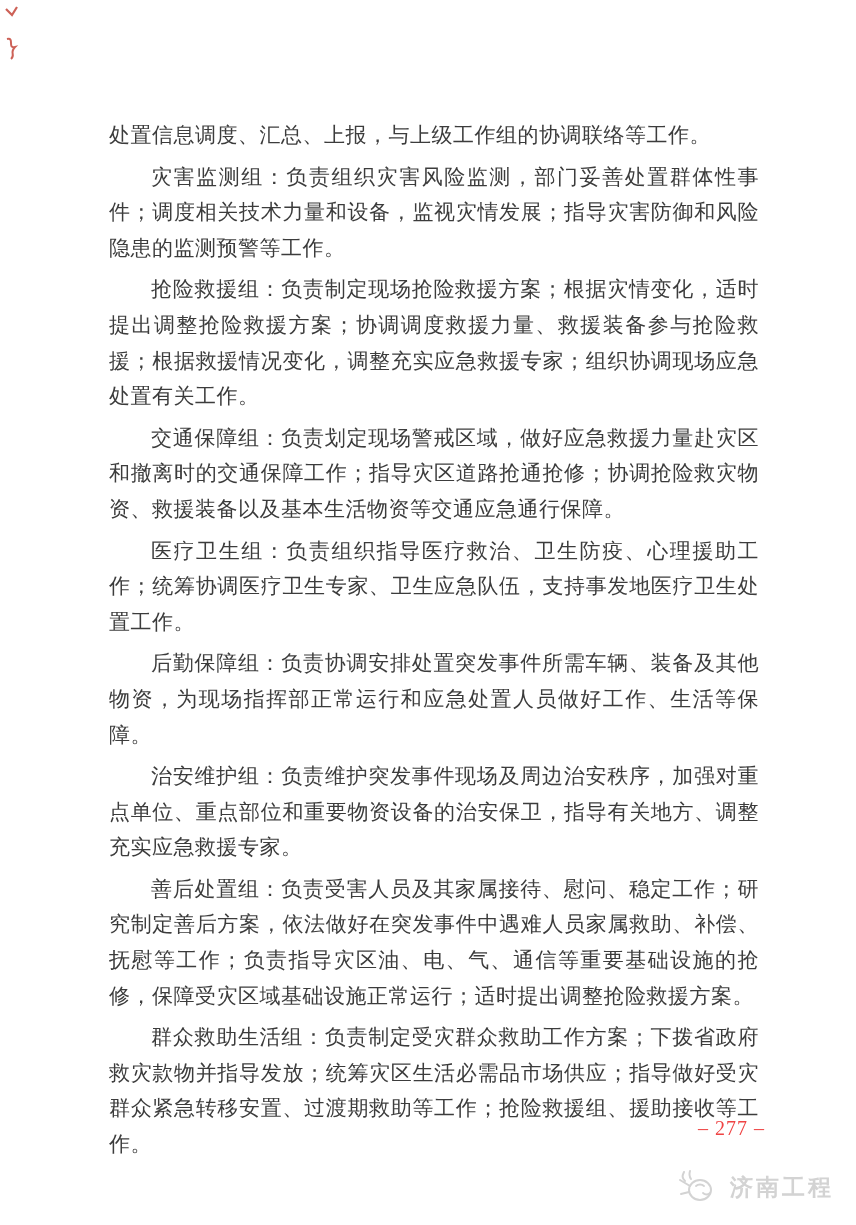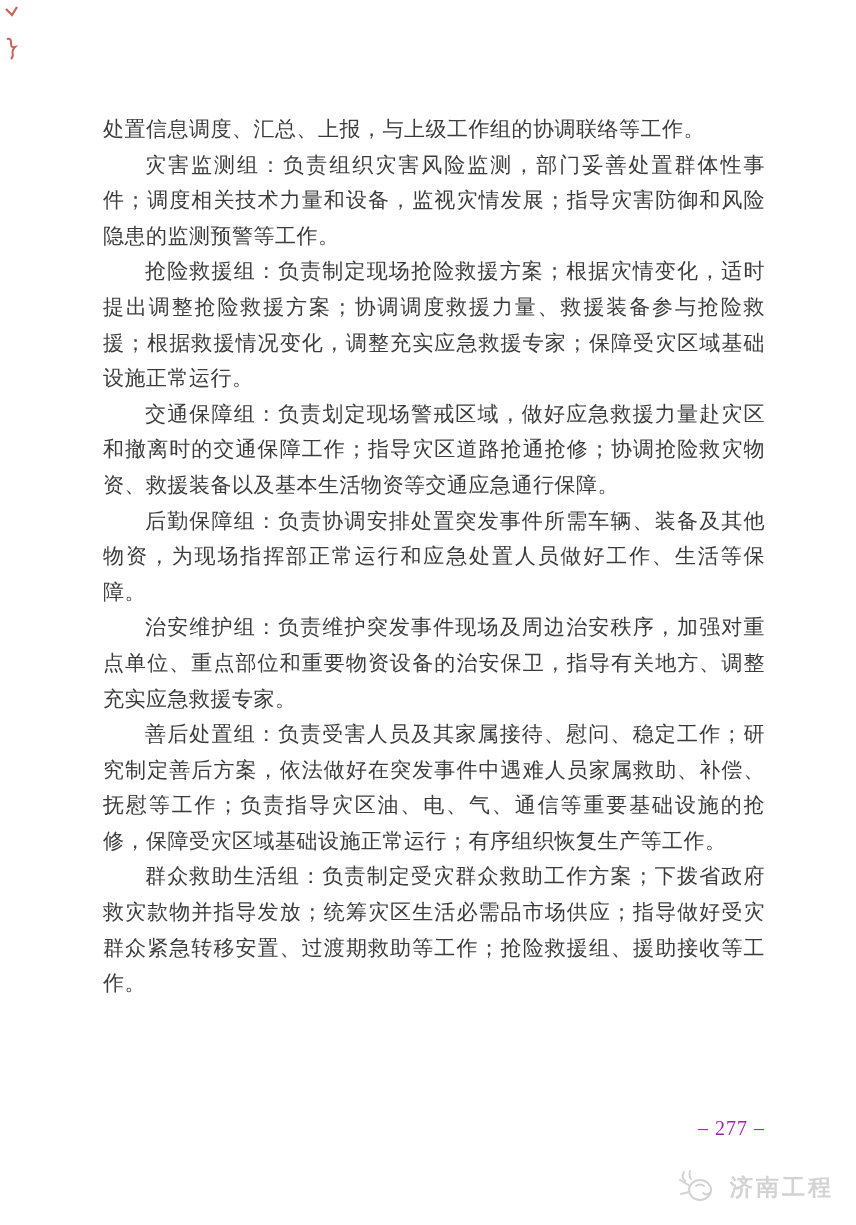--- a/index.html
+++ b/index.html
@@ -20,30 +20,30 @@
     position: absolute;
     left: 103px;
     top: 112px;
     width: 662px;
     font-size: 21px;
     line-height: 35.6px;
     color: #3c3c3c;
     text-align: justify;
     letter-spacing: 0.5px;
   }
-  .para { margin: 0; }
+  .para { margin: 6px; }
   .para.indent { text-indent: 2em; }
   .footer-page-number {
     position: absolute;
     left: 0;
     top: 1117px;
     width: 765px;
     text-align: right;
     font-size: 20px;
-    color: #a21caf;
+    color: #ef4444;
     letter-spacing: 1px;
   }
   .watermark {
     position: absolute;
     top: 1168px;
     right: 22px;
     display: flex;
     align-items: center;
     gap: 12px;
     color: #d3d3d3;
@@ -66,25 +66,26 @@
 <div class="page">
 
   <svg class="corner-marks" width="18" height="60" viewBox="0 0 18 60">
     <path d="M3 6 L9 12 L14 4" fill="none" stroke="#c4453a" stroke-width="2.2" opacity="0.85"></path>
     <path d="M4 36 C12 34, 4 46, 12 44 C6 50, 13 52, 8 56" fill="none" stroke="#c4453a" stroke-width="2" opacity="0.85"></path>
   </svg>
 
   <div class="text-block" id="paragraphs">
       <p class="para">处置信息调度、汇总、上报，与上级工作组的协调联络等工作。</p>
       <p class="para indent">灾害监测组：负责组织灾害风险监测，部门妥善处置群体性事件；调度相关技术力量和设备，监视灾情发展；指导灾害防御和风险隐患的监测预警等工作。</p>
-      <p class="para indent">抢险救援组：负责制定现场抢险救援方案；根据灾情变化，适时提出调整抢险救援方案；协调调度救援力量、救援装备参与抢险救援；根据救援情况变化，调整充实应急救援专家；保障受灾区域基础设施正常运行。</p>
+      <p class="para indent">抢险救援组：负责制定现场抢险救援方案；根据灾情变化，适时提出调整抢险救援方案；协调调度救援力量、救援装备参与抢险救援；根据救援情况变化，调整充实应急救援专家；组织协调现场应急处置有关工作。</p>
       <p class="para indent">交通保障组：负责划定现场警戒区域，做好应急救援力量赴灾区和撤离时的交通保障工作；指导灾区道路抢通抢修；协调抢险救灾物资、救援装备以及基本生活物资等交通应急通行保障。</p>
+      <p class="para indent">医疗卫生组：负责组织指导医疗救治、卫生防疫、心理援助工作；统筹协调医疗卫生专家、卫生应急队伍，支持事发地医疗卫生处置工作。</p>
       <p class="para indent">后勤保障组：负责协调安排处置突发事件所需车辆、装备及其他物资，为现场指挥部正常运行和应急处置人员做好工作、生活等保障。</p>
       <p class="para indent">治安维护组：负责维护突发事件现场及周边治安秩序，加强对重点单位、重点部位和重要物资设备的治安保卫，指导有关地方、调整充实应急救援专家。</p>
-      <p class="para indent">善后处置组：负责受害人员及其家属接待、慰问、稳定工作；研究制定善后方案，依法做好在突发事件中遇难人员家属救助、补偿、抚慰等工作；负责指导灾区油、电、气、通信等重要基础设施的抢修，保障受灾区域基础设施正常运行；有序组织恢复生产等工作。</p>
+      <p class="para indent">善后处置组：负责受害人员及其家属接待、慰问、稳定工作；研究制定善后方案，依法做好在突发事件中遇难人员家属救助、补偿、抚慰等工作；负责指导灾区油、电、气、通信等重要基础设施的抢修，保障受灾区域基础设施正常运行；适时提出调整抢险救援方案。</p>
       <p class="para indent">群众救助生活组：负责制定受灾群众救助工作方案；下拨省政府救灾款物并指导发放；统筹灾区生活必需品市场供应；指导做好受灾群众紧急转移安置、过渡期救助等工作；抢险救援组、援助接收等工作。</p>
     </div>
 
   <div class="footer-page-number">– 277 –</div>
 
   <div class="watermark">
     <svg width="42" height="38" viewBox="0 0 42 38">
 
       <ellipse cx="24" cy="22" rx="11" ry="10" fill="none" stroke="#d3d3d3" stroke-width="2"></ellipse>
       <path d="M14 18 L4 12" fill="none" stroke="#d3d3d3" stroke-width="2" stroke-linecap="round"></path>

